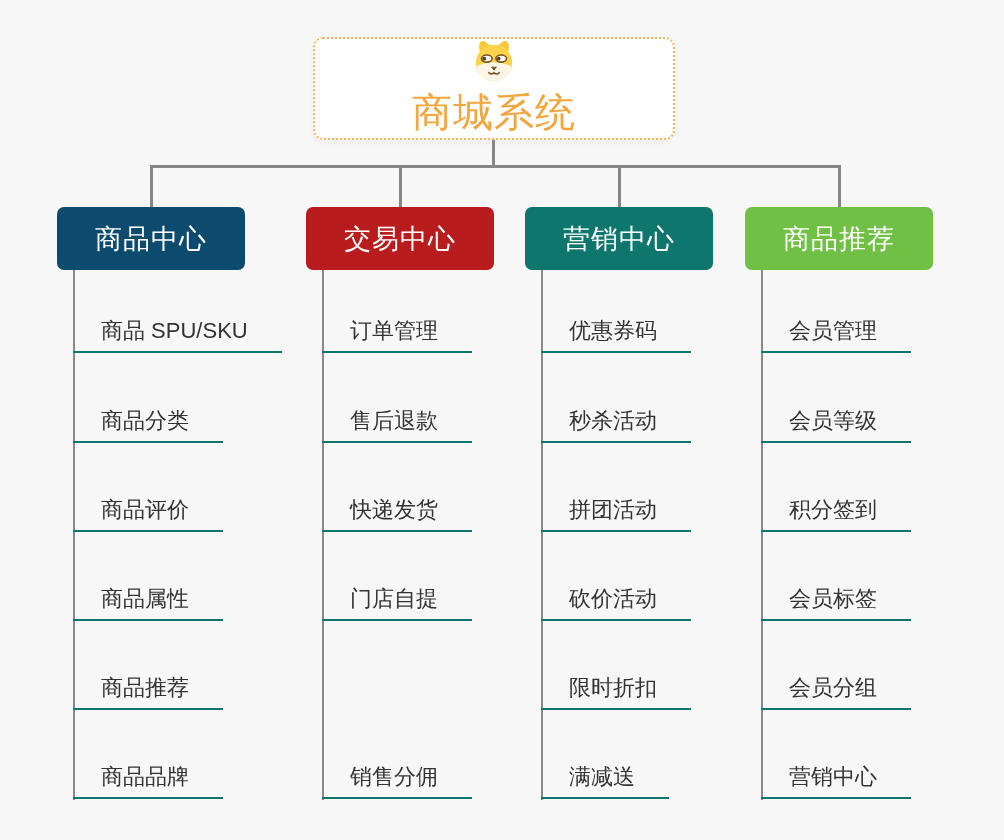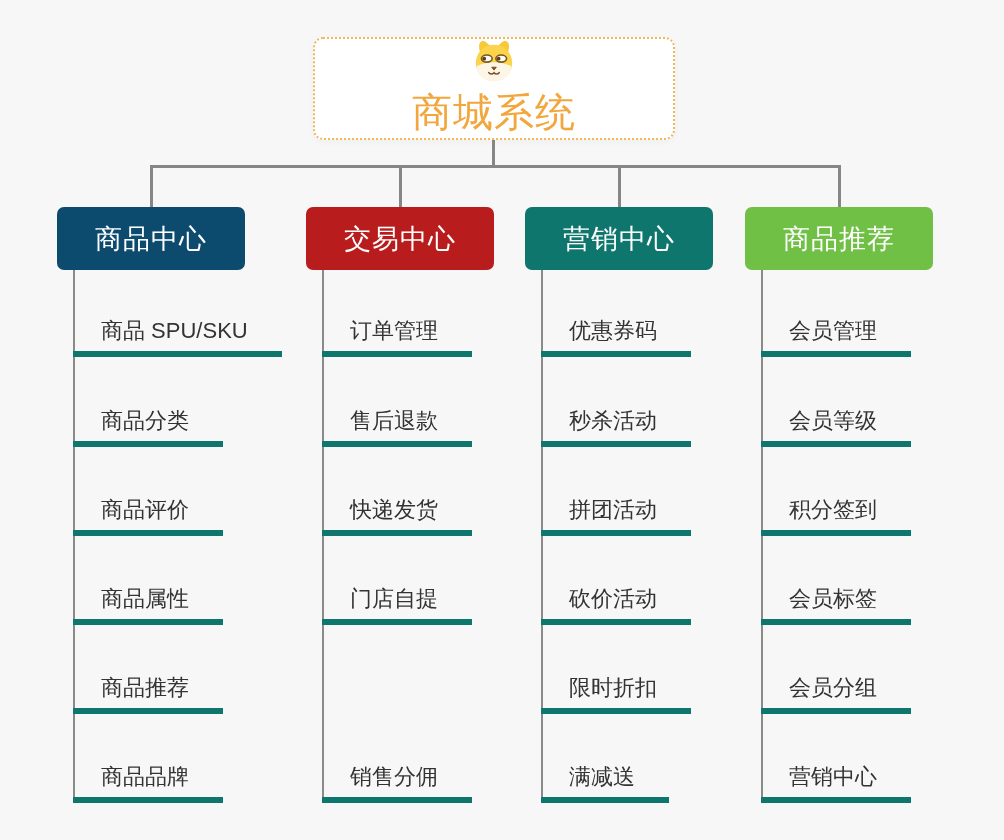--- a/index.html
+++ b/index.html
@@ -37,21 +37,21 @@
     position:absolute;left:0;top:207px;width:188px;height:63px;
     border-radius:7px;display:flex;align-items:center;justify-content:center;
     color:#ffffff;font-size:27px;letter-spacing:1px;
   }
   .branch-vline{position:absolute;left:16px;top:270px;width:2px;height:530px;background:#8a8a8a;}
   .child{
     position:absolute;left:16px;
     white-space:nowrap;width:max-content;
     font-size:22px;line-height:32px;color:#333333;
     padding:0 34px 4px 28px;
-    border-bottom:6px solid #0f766e;
+    border-bottom:2px solid #0f766e;
   }
   .c0{top:315px;} .c1{top:405px;} .c2{top:494px;} .c3{top:583px;} .c4{top:672px;} .c5{top:761px;}
 </style>
 </head>
 <body>
 
 <div class="canvas">
 
   <div class="root-node">
     <svg class="dog-icon" viewBox="0 0 48 48">

